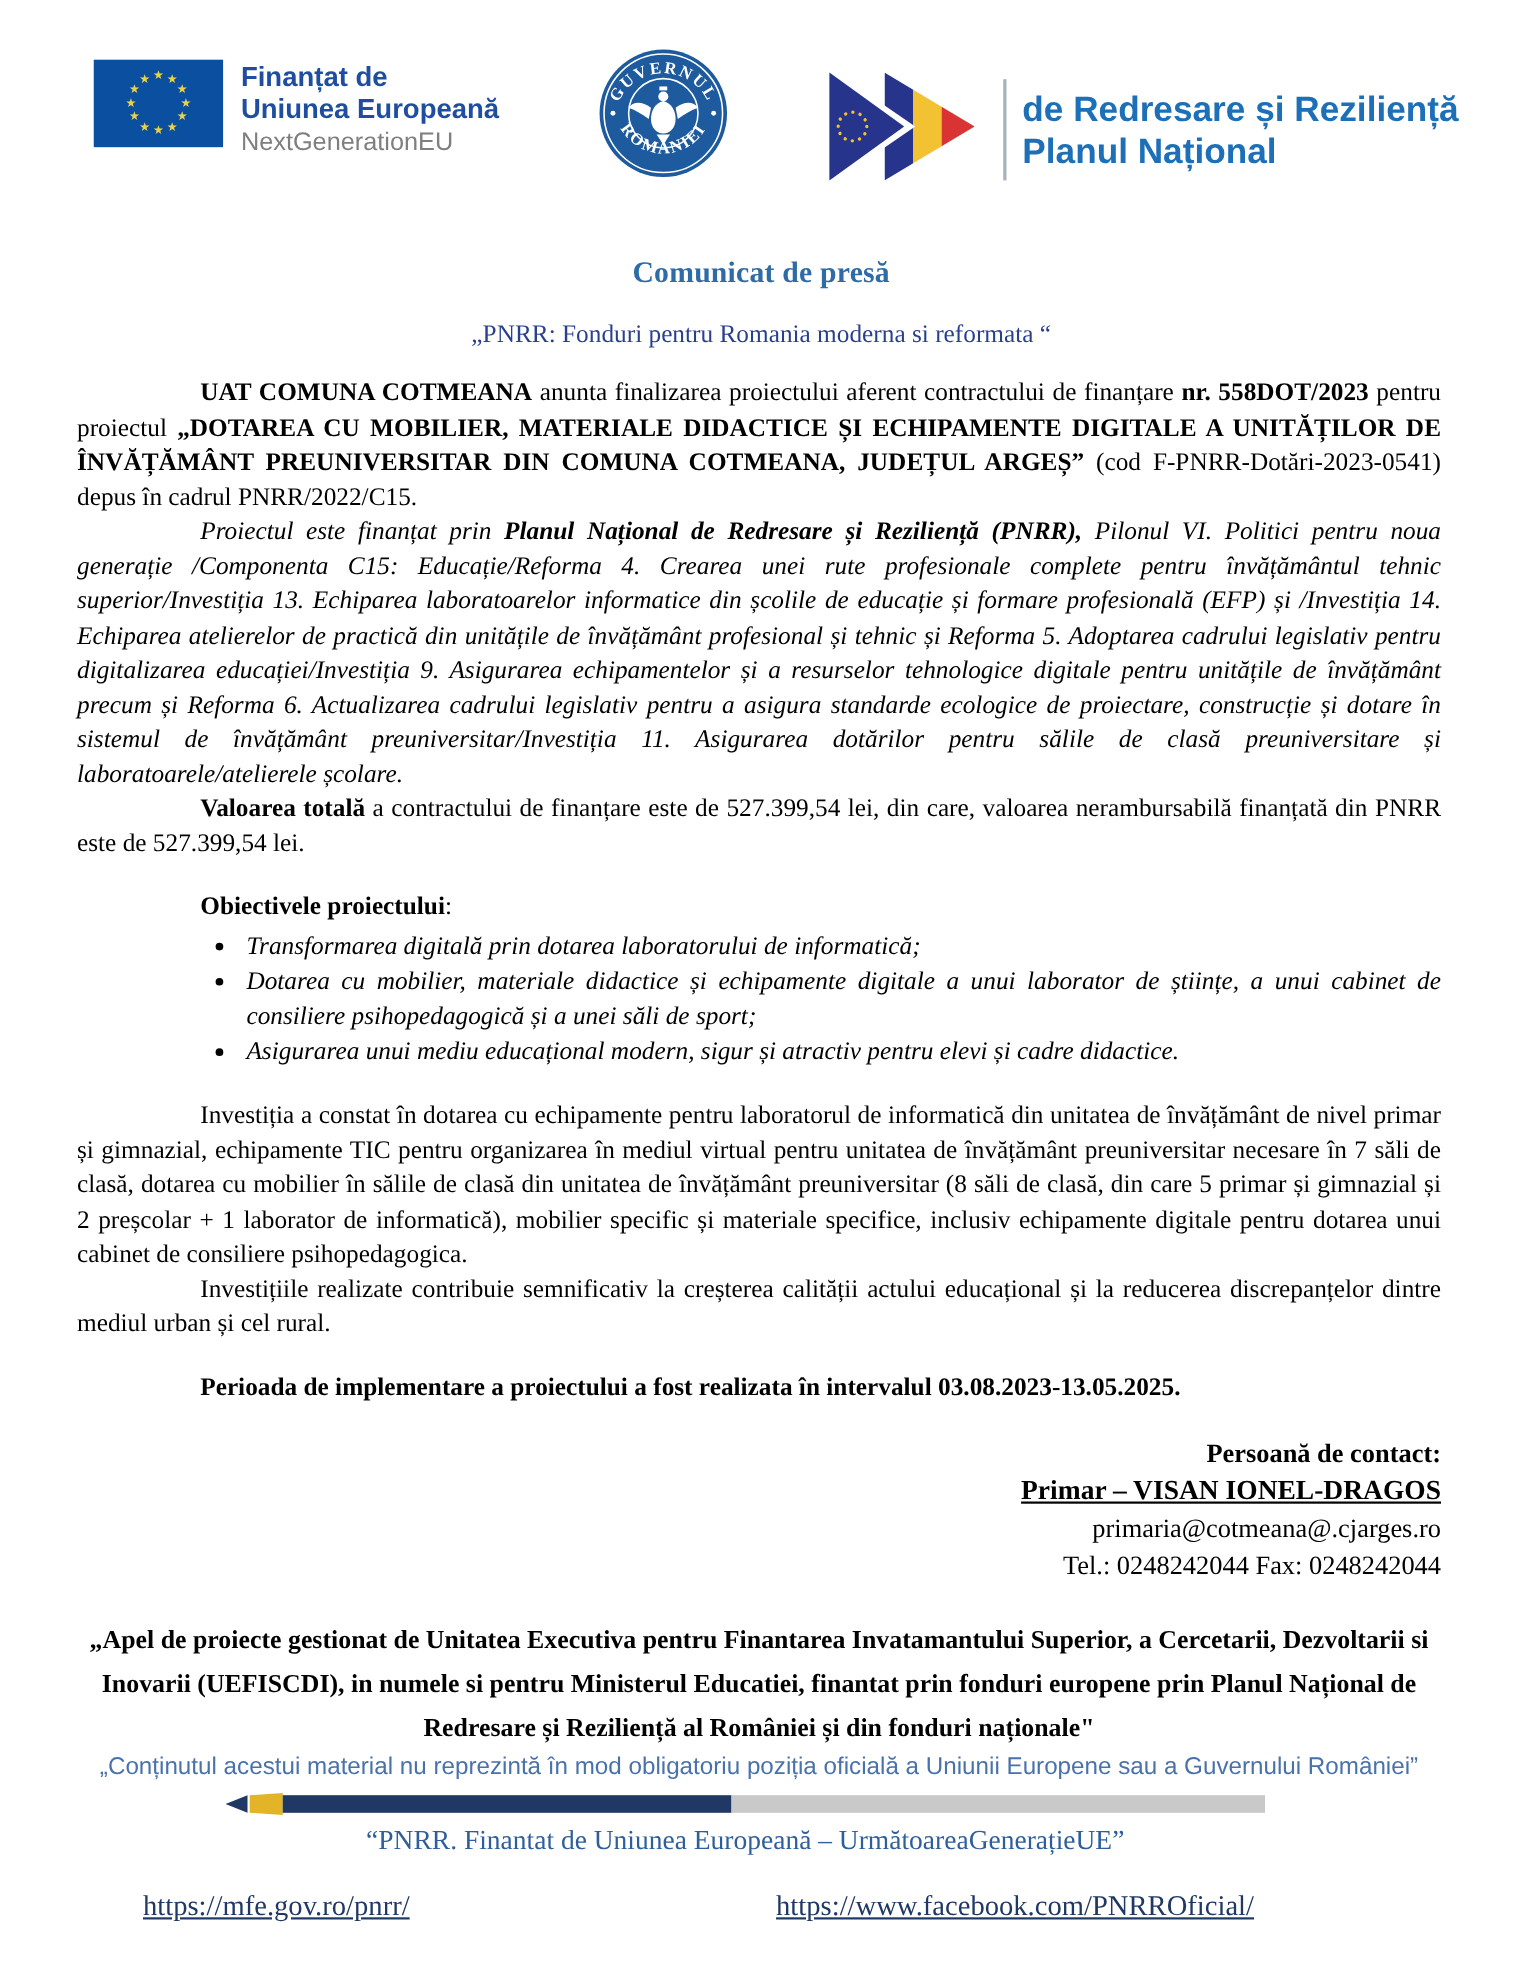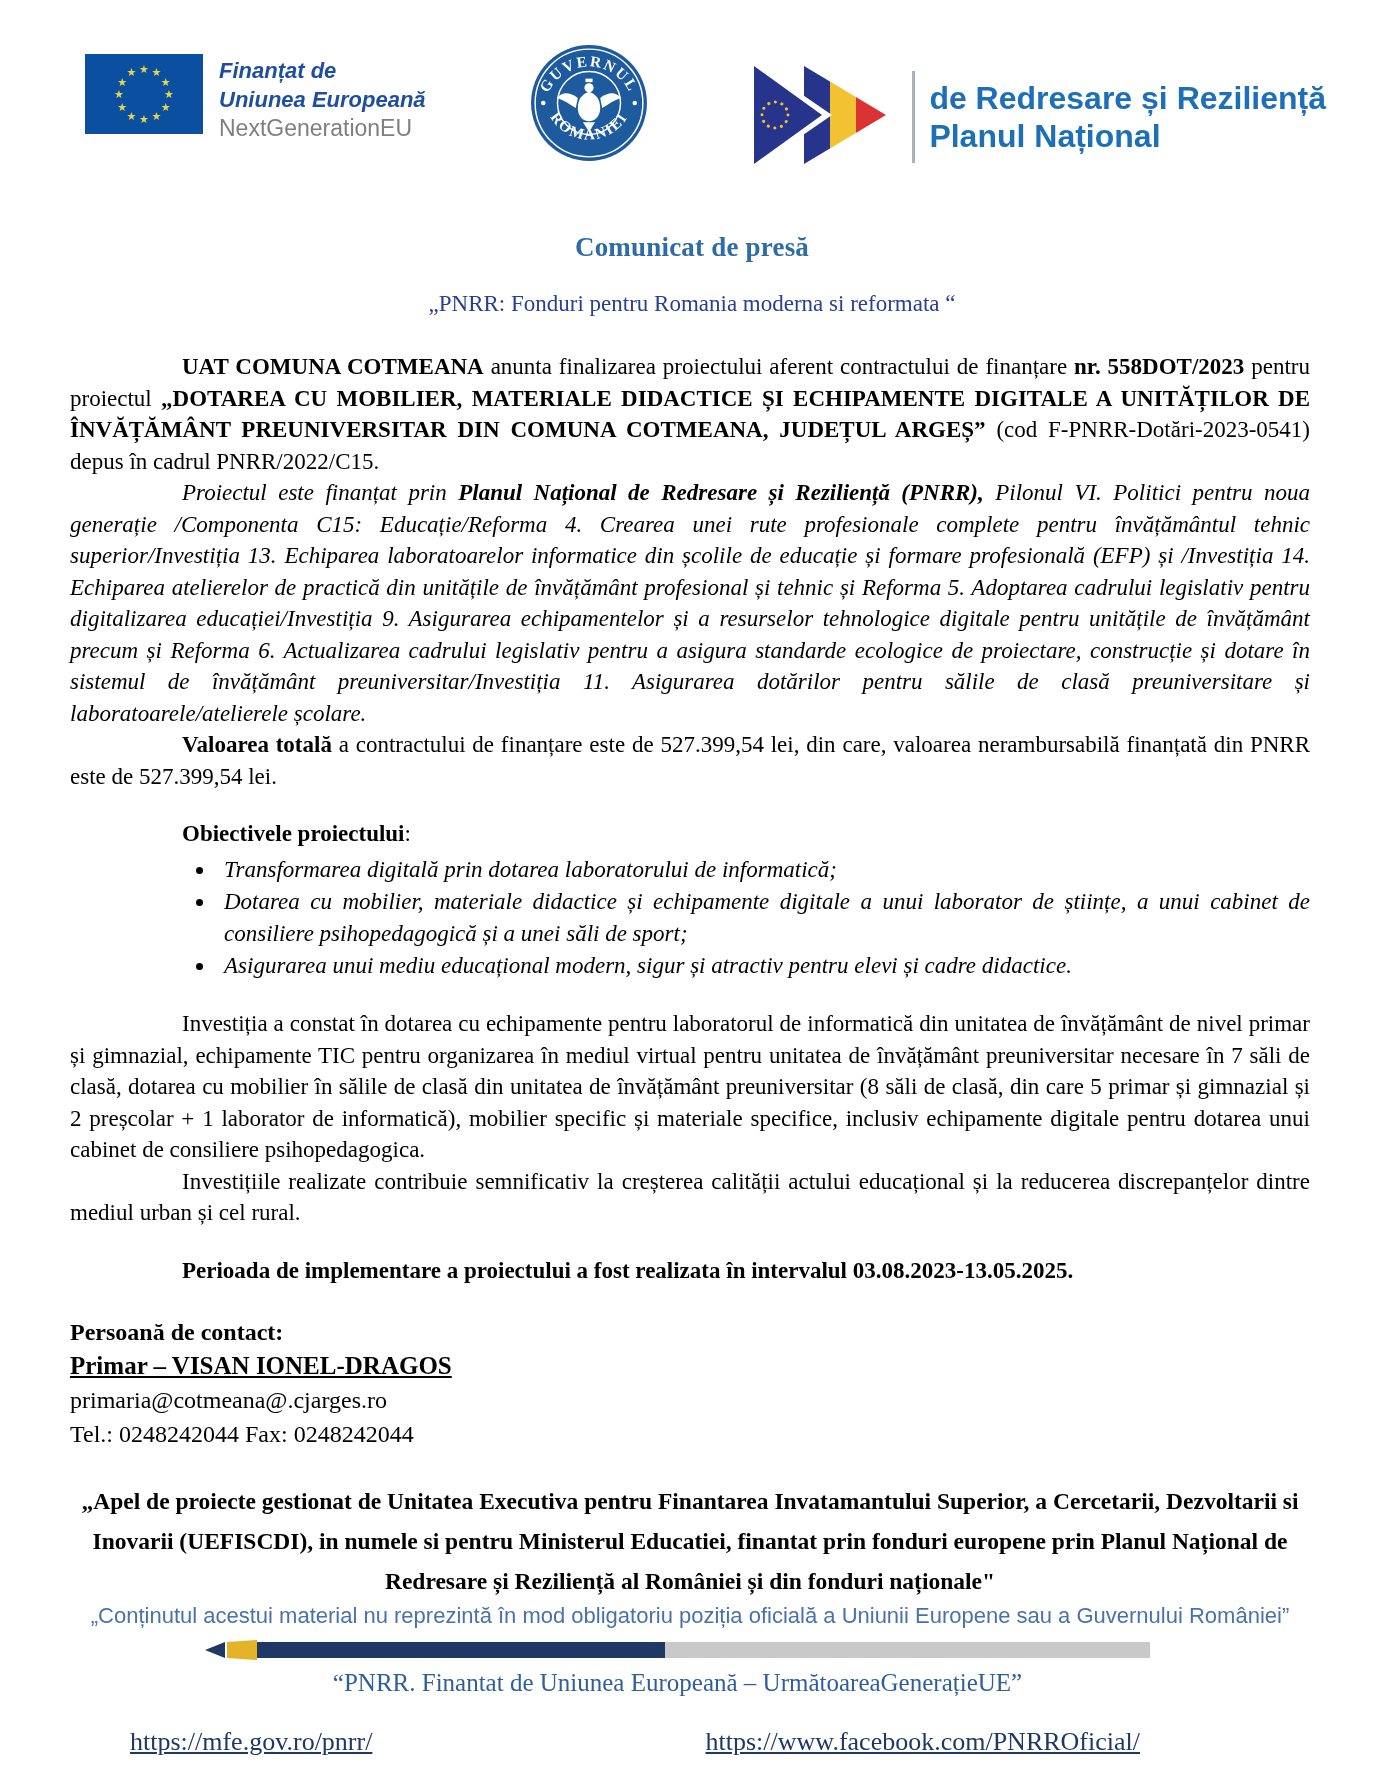--- a/index.html
+++ b/index.html
@@ -10,21 +10,21 @@
   }
   .content { padding:0 74px 0 70px; }
 
   
   .logos {
     display:flex; justify-content:space-between; align-items:flex-start;
     margin:42px 58px 0 85px; height:128px;
   }
   .eu-logo { display:flex; align-items:flex-start; gap:16px; padding-top:12px; }
   .eu-text { font-family:"Liberation Sans", sans-serif; line-height:29px; padding-top:2px; }
-  .eu-text .b { font-weight:bold; color:#1f4ea1; font-size:22px;font-style:italic; }
+  .eu-text .b { font-weight:bold; color:#1f4ea1; font-size:25px; }
   .eu-text .g { color:#7f7f7f; font-size:23px; }
   .gov-logo { margin-top:0; }
   .pnrr-logo { display:flex; align-items:center; gap:0; padding-top:18px; }
   .pnrr-sep { width:3px; height:92px; background:#aab3bd; margin:0 14px 0 10px; }
   .pnrr-text {
     font-family:"Liberation Sans", sans-serif; font-weight:bold;
     color:#1d70b8; font-size:32px; line-height:38px; white-space:nowrap;
   }
 
   
@@ -34,37 +34,37 @@
   }
   h2.subtitle {
     margin-top:28px; text-align:center; font-size:23px; font-weight:normal;
     color:#293f8f;
   }
 
   
   p.body {
     font-size:23px; line-height:31.5px; text-align:justify; text-indent:112px;
   }
-  p.first { margin-top:34px; }
+  p.first { margin-top:24px; }
   p.fin { font-style:italic; }
   .bold { font-weight:bold; }
   p.obj-head { margin-top:26px; font-size:23px; line-height:32px; text-indent:112px; }
   ul.objectives {
     margin-top:4px; padding-left:146px; font-style:italic; font-size:23px;
     line-height:32px;
   }
   ul.objectives li { text-align:justify; padding-left:8px; }
   p.inv1 { margin-top:26px; }
   p.period {
     margin-top:26px; font-weight:bold; font-size:23px; line-height:32px;
     text-indent:112px;
   }
 
   
-  .contact { margin-top:28px; text-align:left; line-height:34px; }
+  .contact { margin-top:28px; text-align:right; line-height:34px; }
   .contact .h { font-weight:bold; font-size:24px; }
   .contact .n { font-weight:bold; font-size:25px;text-decoration:underline; }
   .contact .e, .contact .t { font-size:24px; }
 
   
   p.quote {
     margin-top:30px; text-align:center; font-weight:bold; font-size:23.5px;
     line-height:40px; padding:0 10px;
   }
   p.disclaimer {

